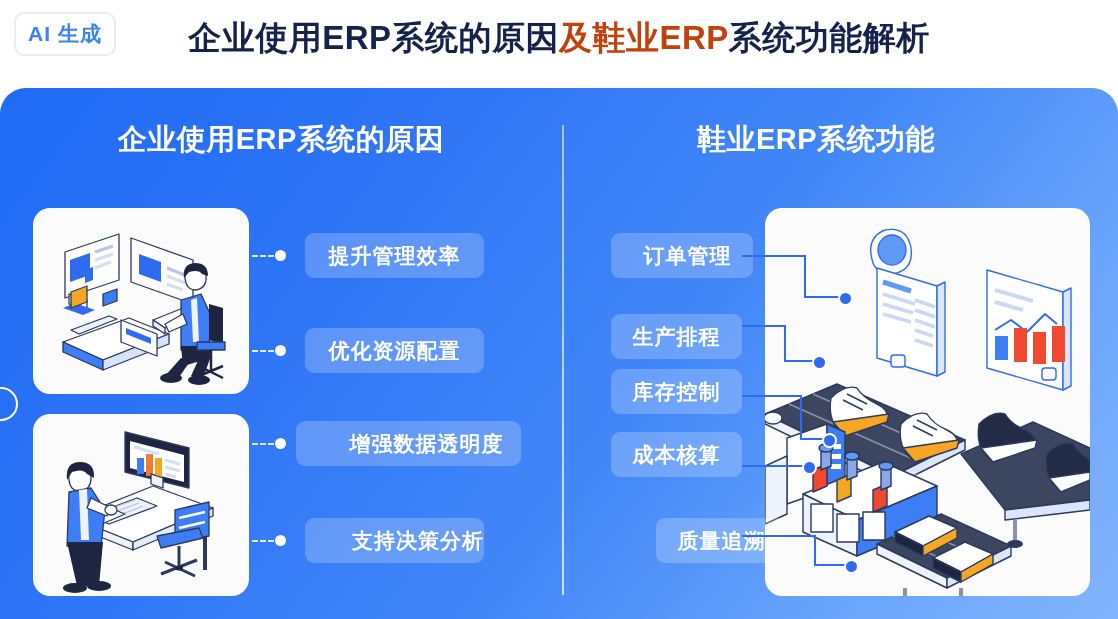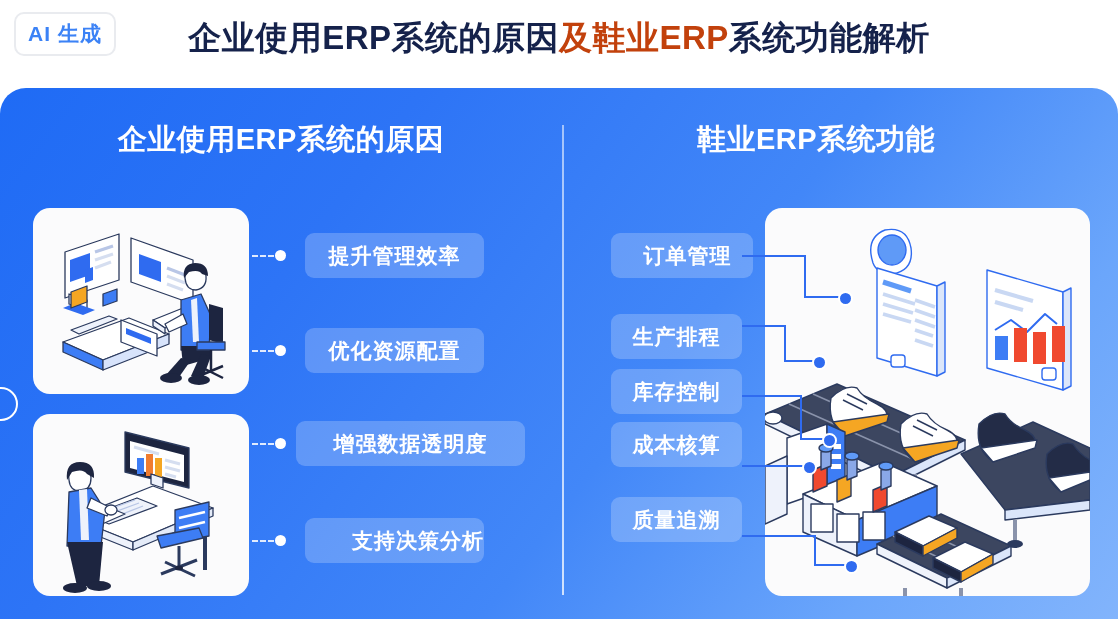--- a/index.html
+++ b/index.html
@@ -337,21 +337,21 @@
   </div>
 
   <div class="dash" style="left:252px;top:262px;width:22px;"></div>
   <div class="dot-w" style="left:275px;top:257px;"></div>
   <div class="pill pill-l" style="top:240px;">
     <span>优化资源配置</span>
   </div>
 
   <div class="dash" style="left:252px;top:355px;width:22px;"></div>
   <div class="dot-w" style="left:275px;top:350px;"></div>
-  <div class="pill pill-l" style="top:333px;width:229px;left:296px;">
+  <div class="pill pill-l" style="top:333px;width:189px;left:296px;padding-left:36px;">
     <span>增强数据透明度</span>
   </div>
 
   <div class="dash" style="left:252px;top:452px;width:22px;"></div>
   <div class="dot-w" style="left:275px;top:447px;"></div>
   <div class="pill pill-l" style="top:430px;justify-content:flex-end;">
     <span>支持决策分析</span>
   </div>
 
   <div class="pill pill-r" style="top:145px;padding-left:11px;">
@@ -371,27 +371,27 @@
   <div class="dot-b" style="left:812px;top:267px;"></div>
 
   <div class="pill pill-r" style="top:281px;">
     <span>库存控制</span>
   </div>
   <div class="lineseg" style="left:742px;top:307px;width:60px;height:1.6px;"></div>
   <div class="lineseg" style="left:800px;top:307px;width:1.6px;height:44px;"></div>
   <div class="lineseg" style="left:800px;top:350px;width:26px;height:1.6px;"></div>
   <div class="dot-b" style="left:822px;top:345px;"></div>
 
-  <div class="pill pill-r" style="top:334px;">
+  <div class="pill pill-r" style="top:344px;">
     <span>成本核算</span>
   </div>
   <div class="lineseg" style="left:742px;top:377px;width:64px;height:1.6px;"></div>
   <div class="dot-b" style="left:802px;top:372px;"></div>
 
-  <div class="pill pill-r" style="top:409px;">
+  <div class="pill pill-r" style="top:430px;margin-left:45px;">
     <span>质量追溯</span>
   </div>
   <div class="lineseg" style="left:742px;top:447px;width:74px;height:1.6px;"></div>
   <div class="lineseg" style="left:814px;top:447px;width:1.6px;height:30px;"></div>
   <div class="lineseg" style="left:814px;top:476px;width:34px;height:1.6px;"></div>
   <div class="dot-b" style="left:844px;top:471px;"></div>
 
 </div>
 
 </body></html>

